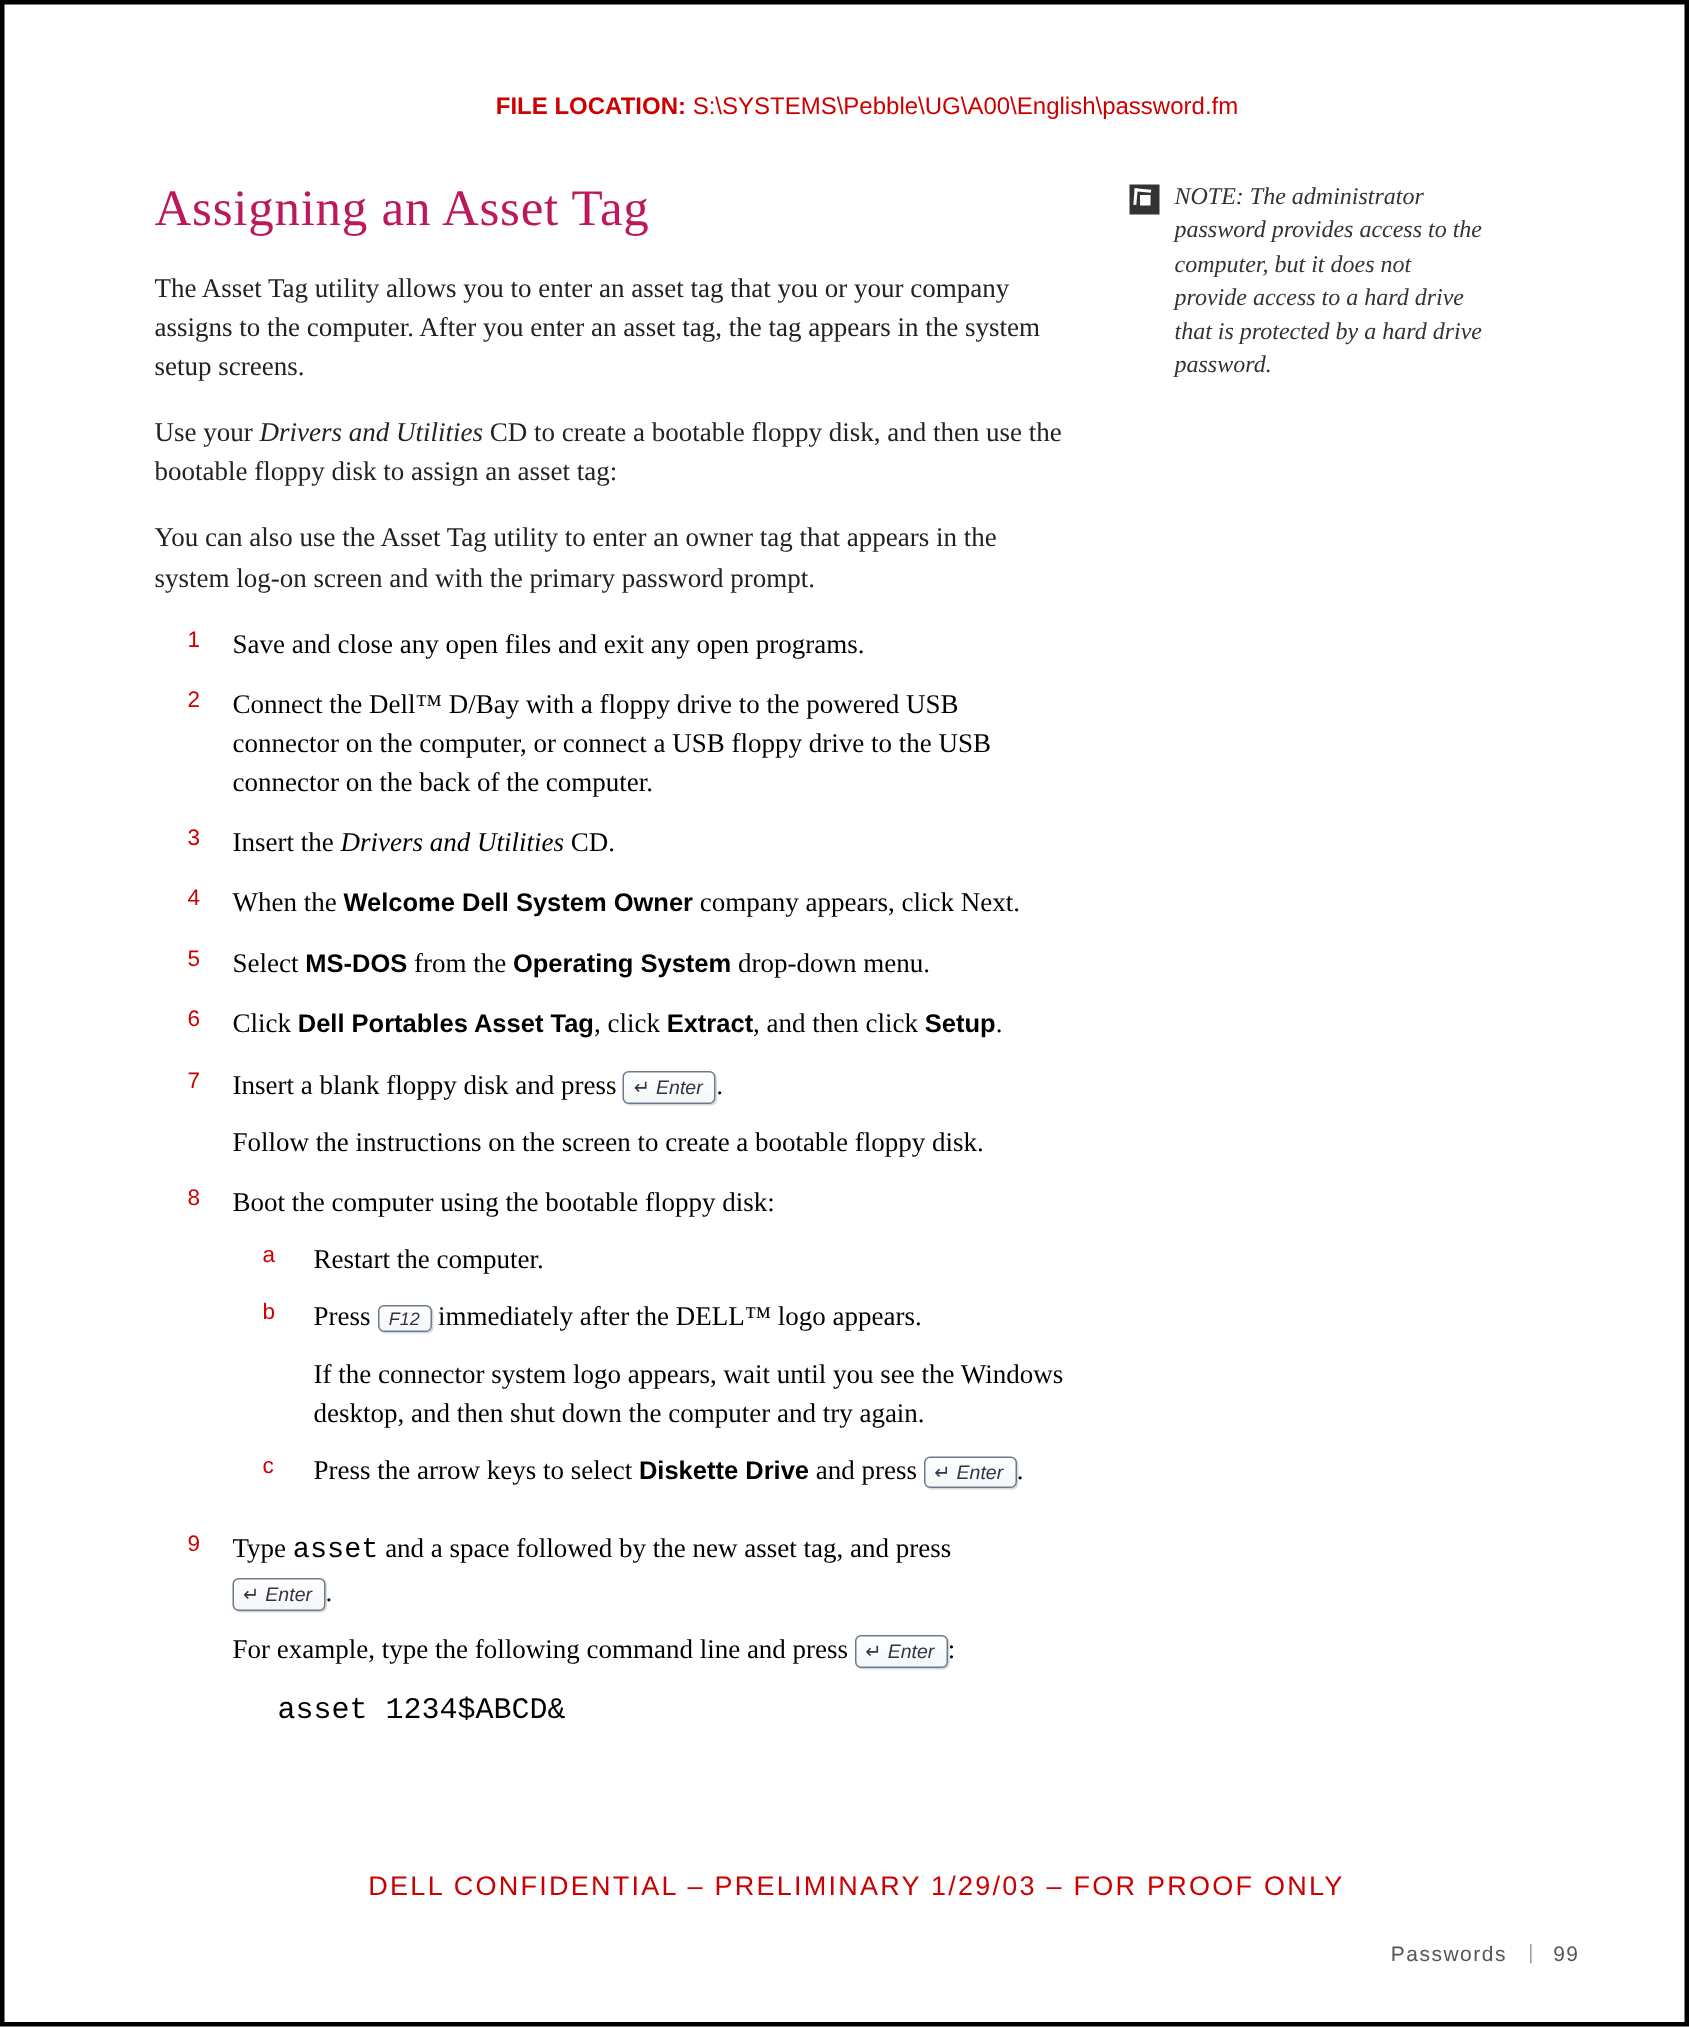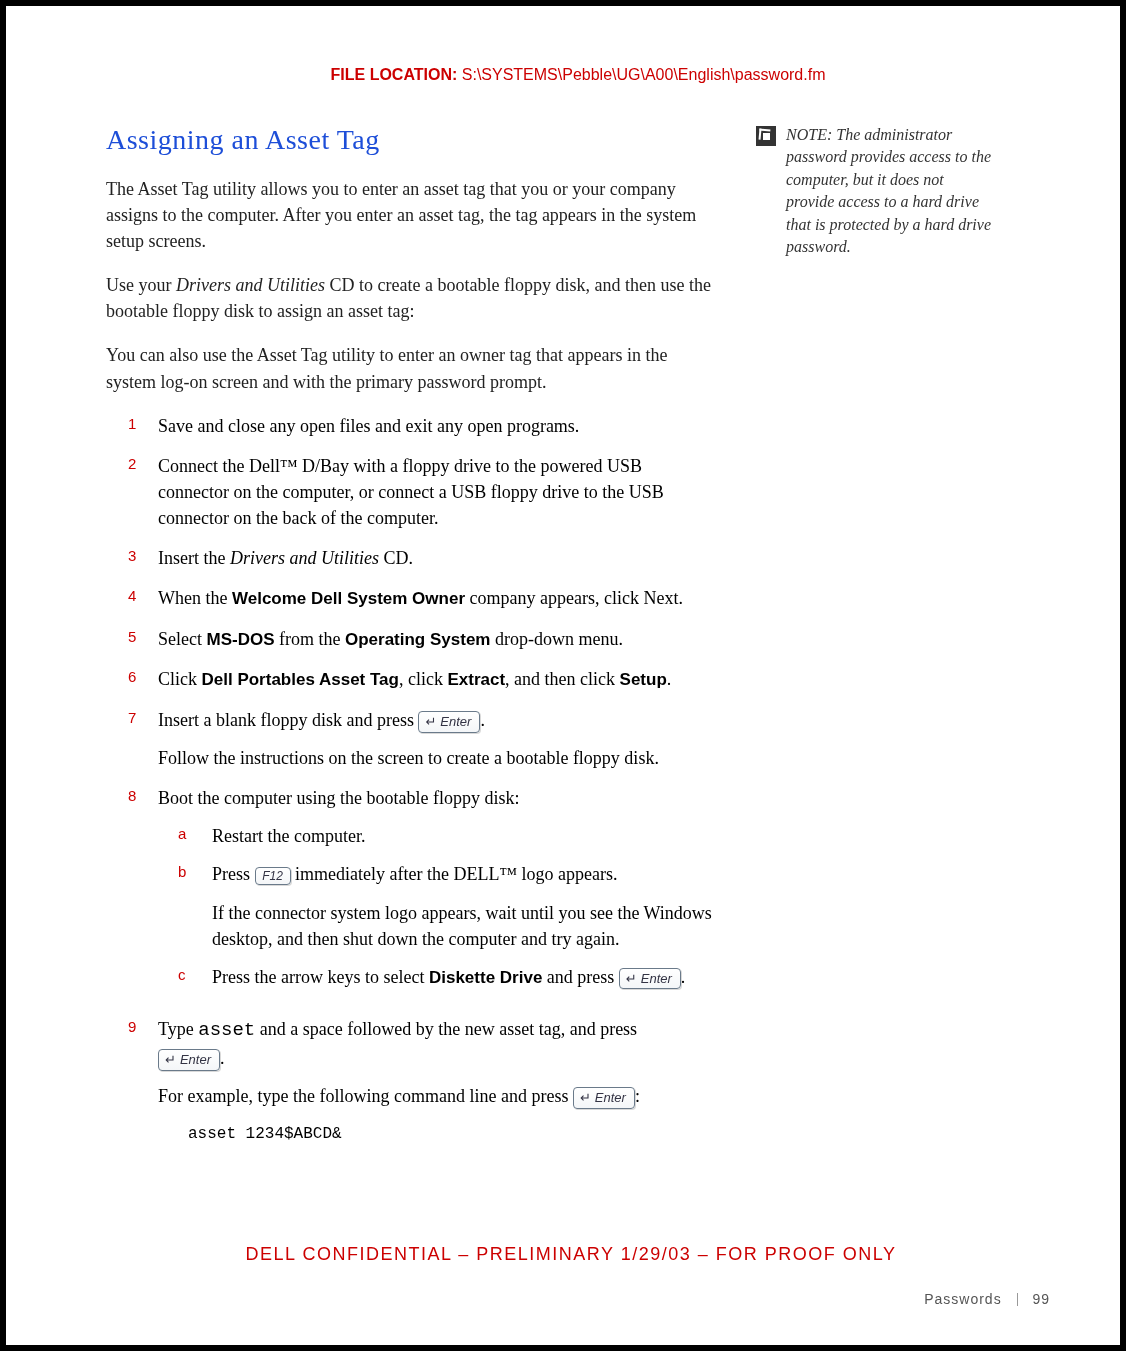--- a/index.html
+++ b/index.html
@@ -4,21 +4,21 @@
 <style>
   * { box-sizing: border-box; margin: 0; padding: 0; }
   body {
     font-family: Georgia, 'Times New Roman', serif;
     background: #fff;
     width: 1126px;
     height: 1351px;
     position: relative;
   }
   .page {
-    border: 6px solid #000000;
+    border: 3px solid #000000;
     width: 1126px;
     height: 1351px;
     padding: 60px 70px 40px 100px;
     position: relative;
   }
   .file-loc {
     text-align: center;
     font-family: Arial, Helvetica, sans-serif;
     font-size: 16px;
     color: #cc0000;
@@ -27,23 +27,23 @@
   .file-loc .label { font-weight: bold; }
   .file-loc .path { font-weight: normal; }
   .columns {
     display: flex;
     align-items: flex-start;
     gap: 40px;
   }
   .main { flex: 0 0 610px; }
   .side { flex: 0 0 240px; }
   h1 {
-    font-size: 28px;
+    font-size: 34px;
     font-weight: normal;
-    color: #1d4ed8;
+    color: #be185d;
     margin-bottom: 20px;
     letter-spacing: 0.5px;
   }
   .para {
     font-size: 18px;
     line-height: 1.45;
     color: #222;
     margin-bottom: 18px;
   }
   .italic { font-style: italic; }
@@ -101,21 +101,21 @@
     line-height: 1.2;
   }
   .keycap .arrow { font-style: normal; margin-right: 4px; }
   .keycap.small { min-width: 36px; padding: 1px 6px; font-size: 12px;}
   .code {
     font-family: 'Courier New', Courier, monospace;
     font-size: 19px;
   }
   .codeline {
     font-family: 'Courier New', Courier, monospace;
-    font-size: 16px;
+    font-size: 20px;
     margin-top: 14px;
     margin-left: 30px;
   }
   .side-note {
     display: flex;
     gap: 10px;
     font-style: italic;
     font-size: 16px;
     line-height: 1.4;
     color: #333;

